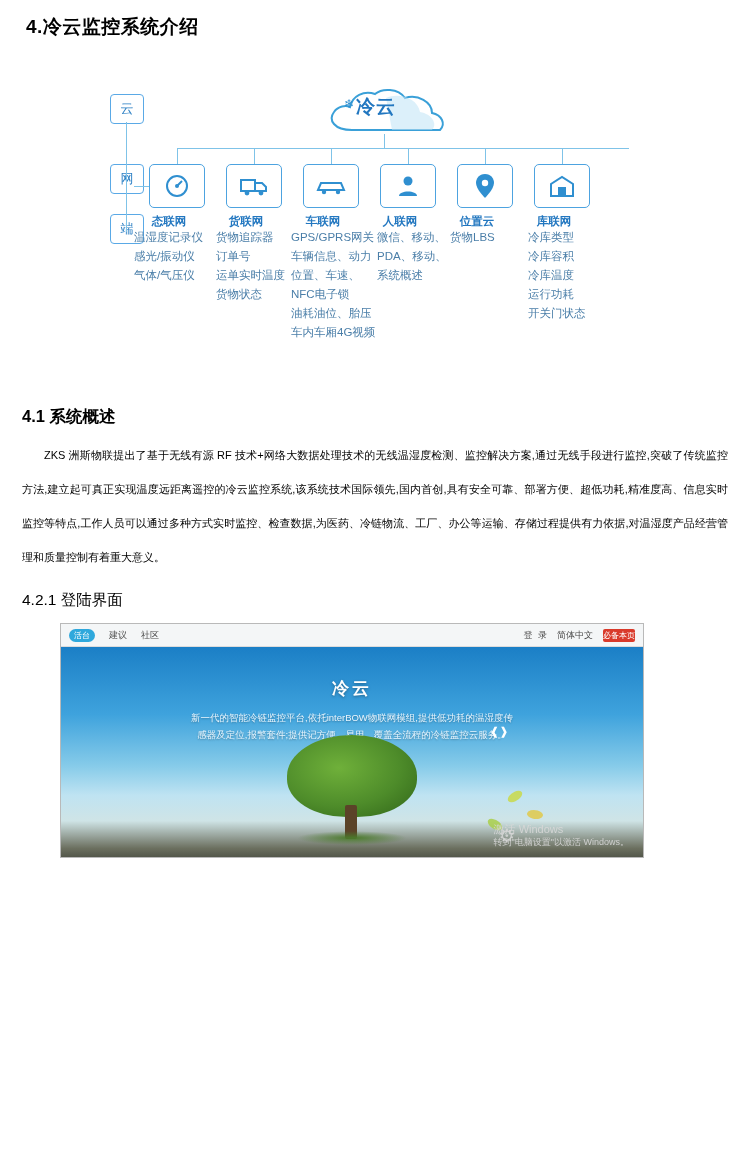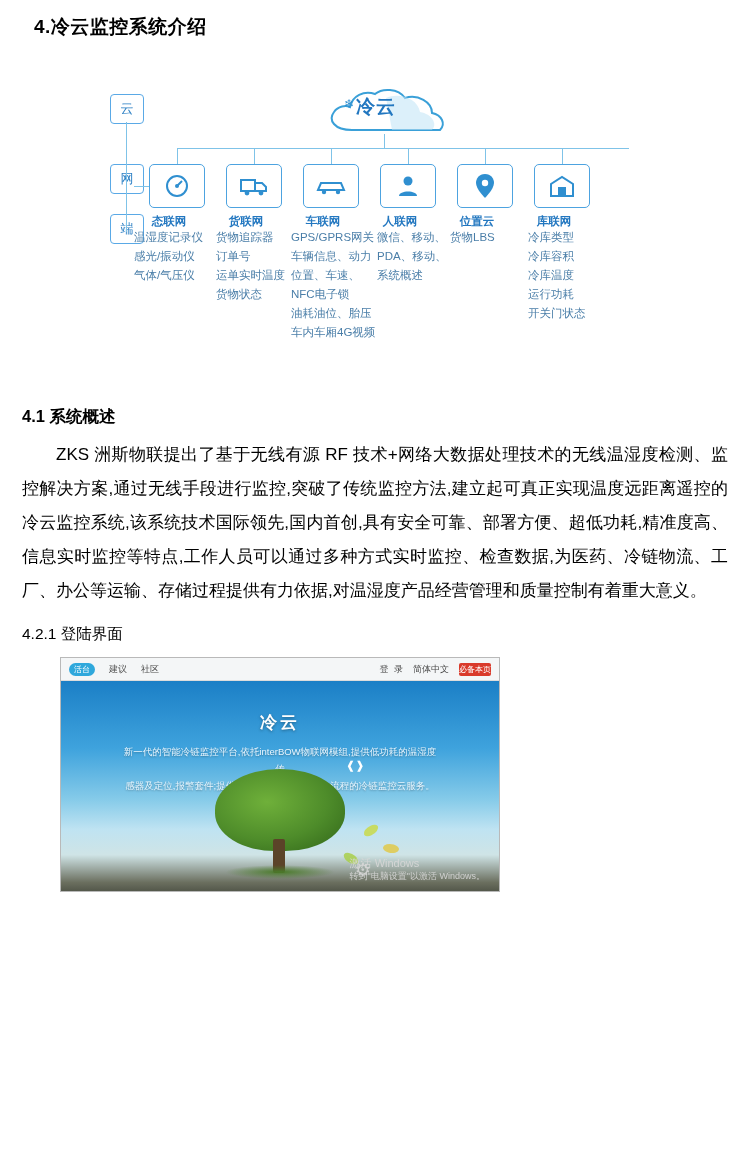--- a/index.html
+++ b/index.html
@@ -18,21 +18,21 @@
   .page {
     position: relative;
     width: 750px;
     height: 1155px;
     box-sizing: border-box;
     padding: 0 22px;
   }
   h1.section-title {
     font-size: 19px;
     font-weight: bold;
-    margin: 14px 0 0 12px;
+    margin: 14px 0 0 4px;
     letter-spacing: 0.5px;
   }
 
   
   .diagram {
     position: relative;
     width: 706px;
     height: 300px;
     margin: 36px 0 0 0;
   }
@@ -160,32 +160,32 @@
     font-size: 16.5px;
     font-weight: bold;
     margin: 30px 0 10px 0;
   }
   h3.sub-sub-title {
     font-size: 15.5px;
     font-weight: normal;
     margin: 16px 0 10px 0;
   }
   p.body-text {
-    font-size: 17px;
+    font-size: 11px;
     line-height: 34px;
     margin: 0;
     text-align: justify;
     text-indent: 2em;
   }
 
   
   .shot {
     position: relative;
     margin: 12px 0 0 38px;
-    width: 440px;
+    width: 584px;
     height: 235px;
     border: 1px solid #b9b9b9;
     box-sizing: border-box;
     overflow: hidden;
     background: #eef2f4;
   }
   .shot-bar {
     height: 22px;
     background: #f4f6f7;
     border-bottom: 1px solid #dcdcdc;

